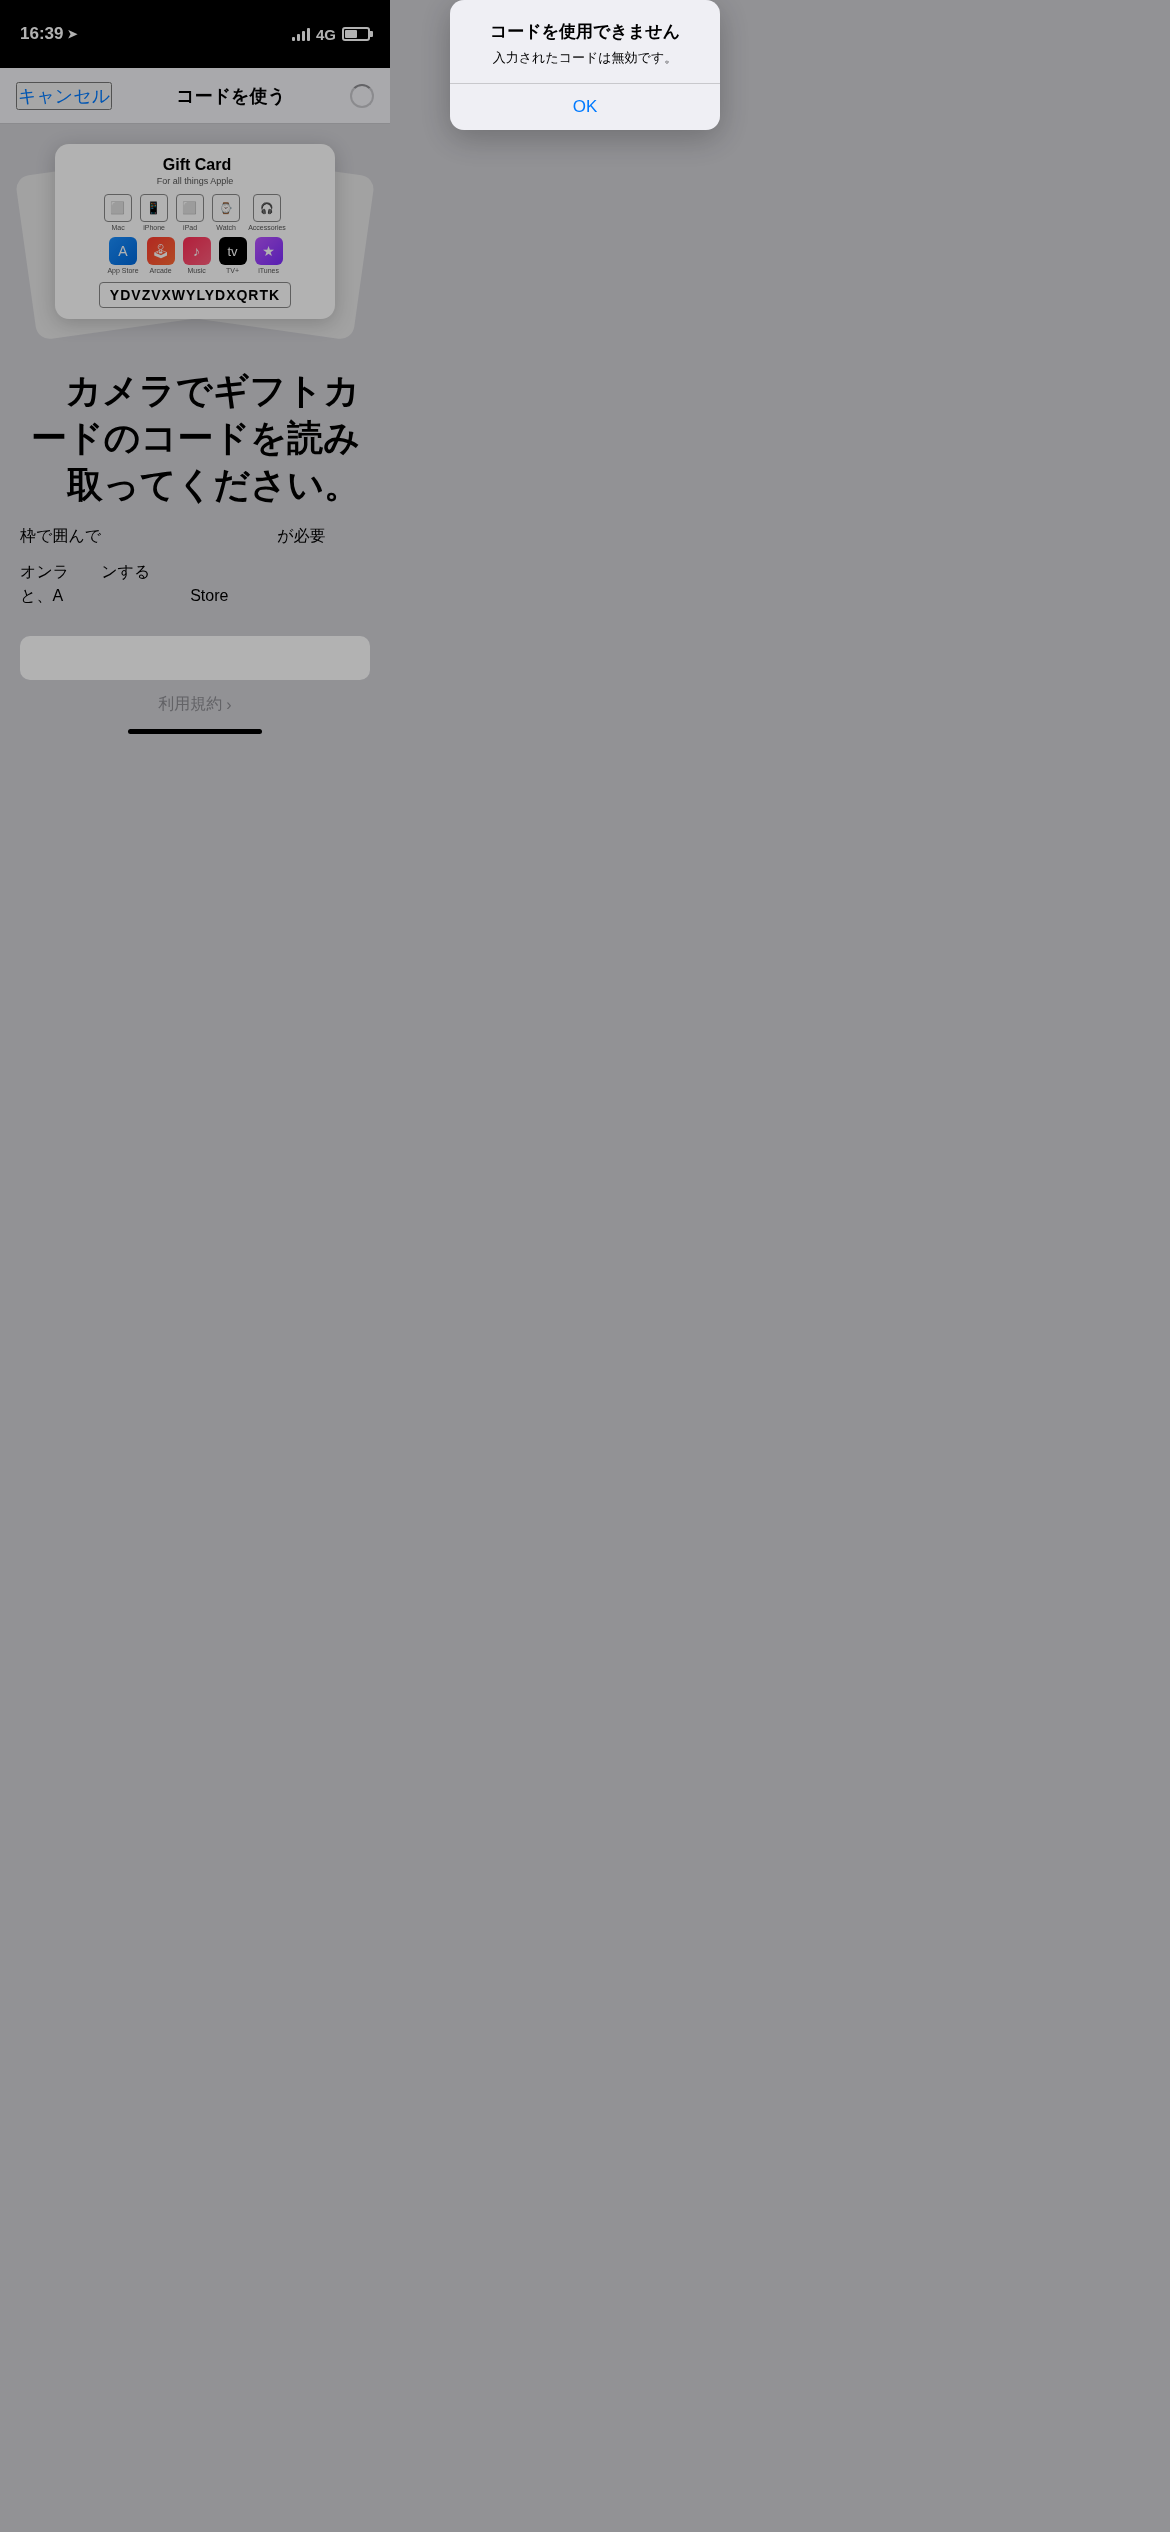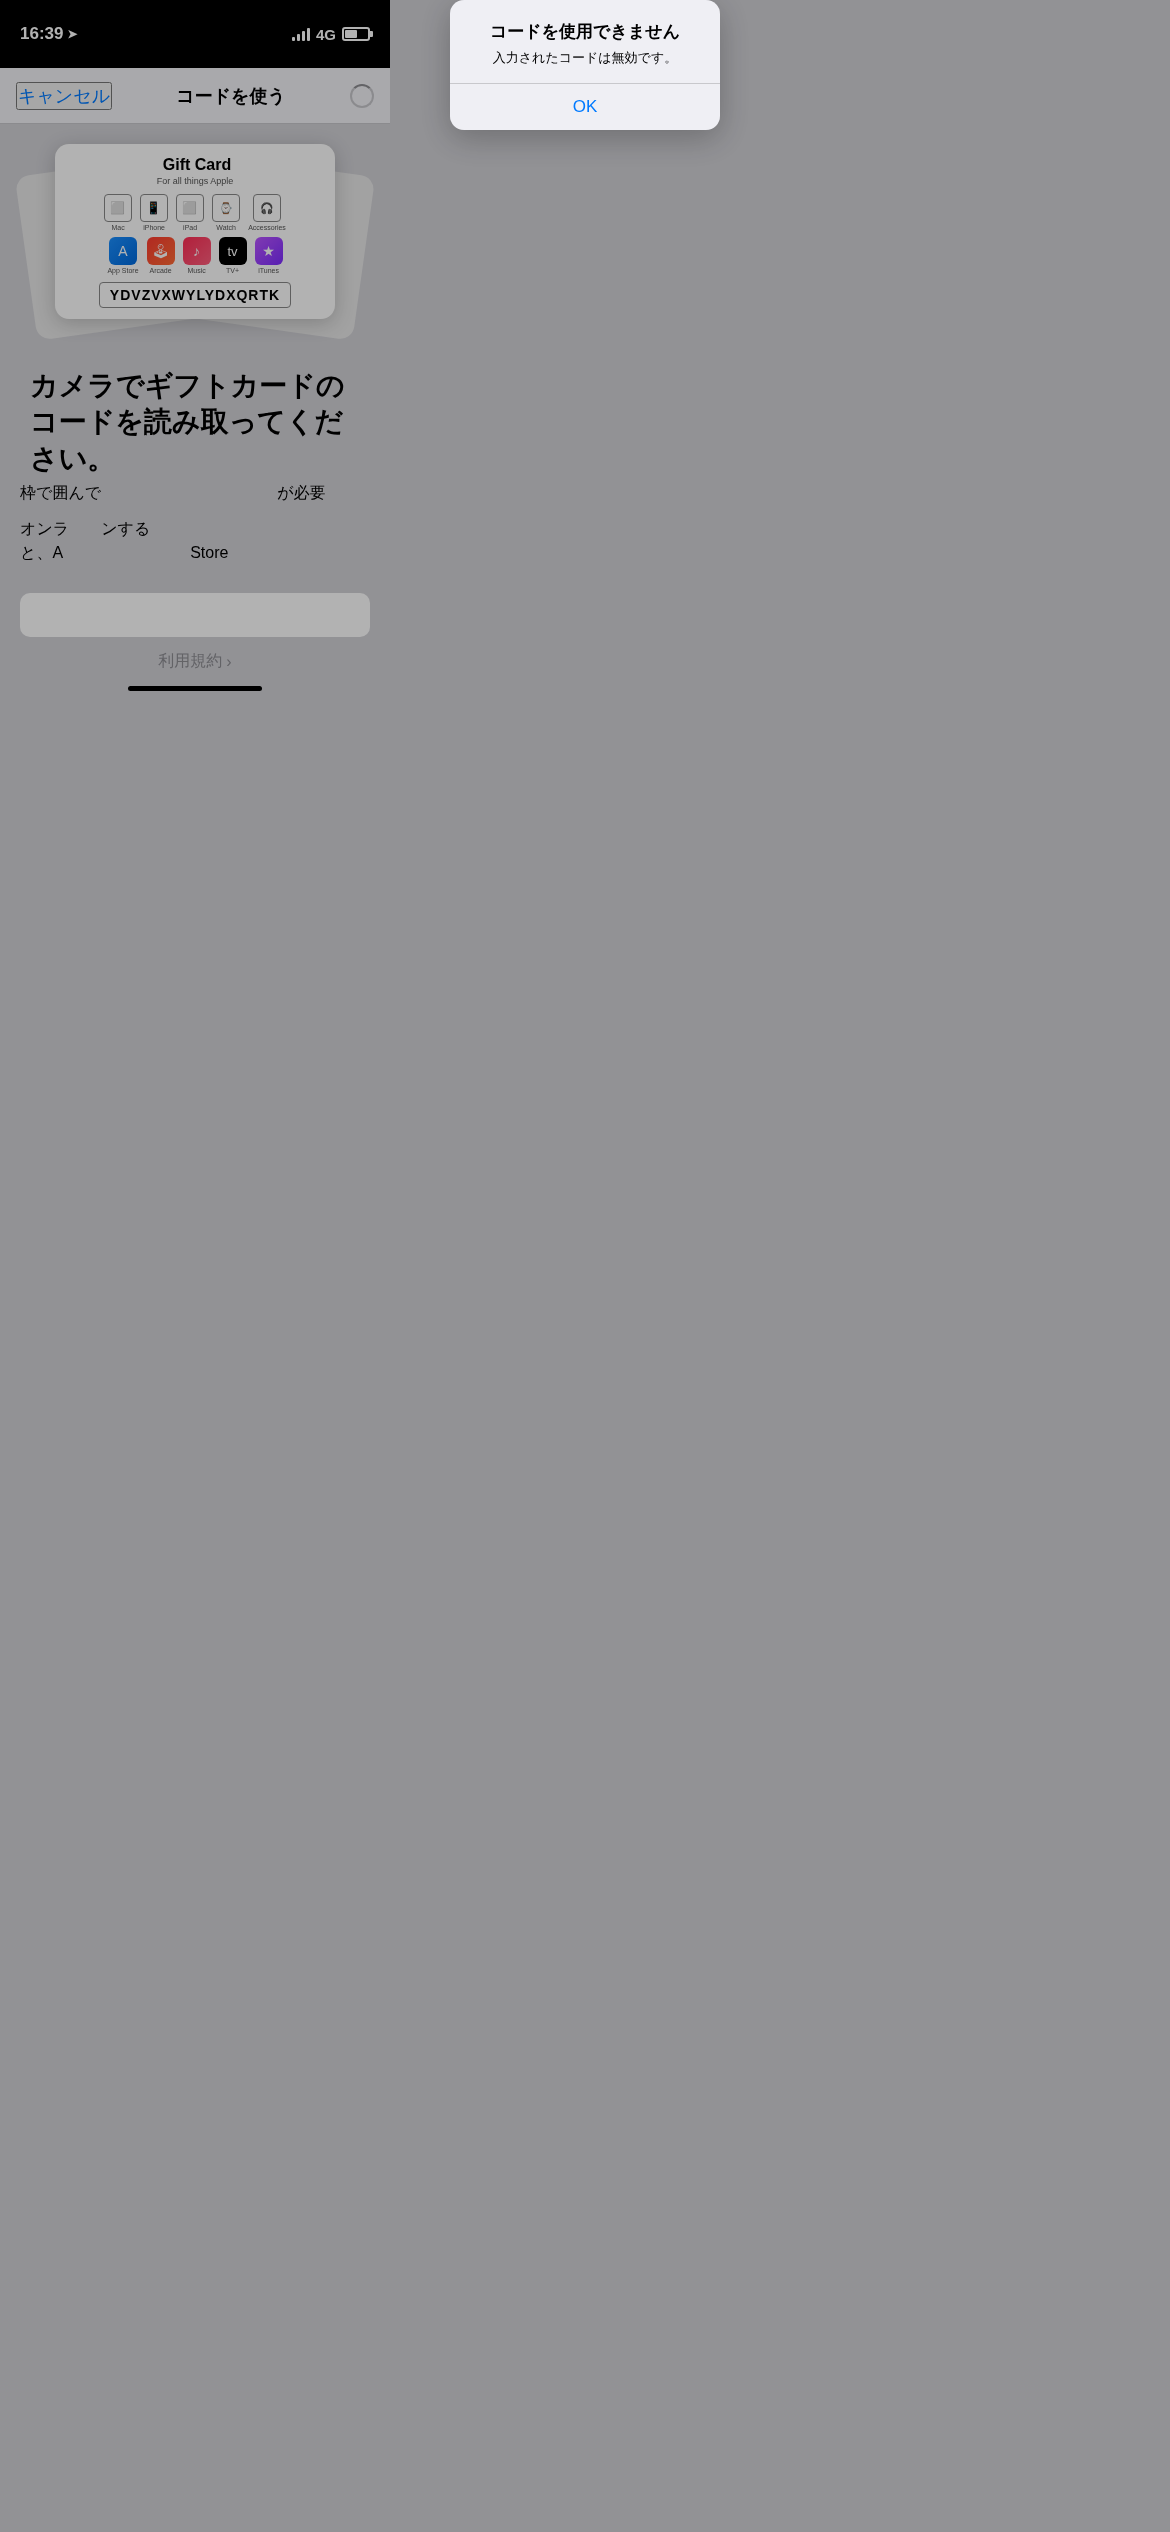--- a/index.html
+++ b/index.html
@@ -258,26 +258,26 @@
       border-radius: 4px;
       padding: 4px 10px;
       font-size: 14px;
       font-weight: 600;
       color: #000;
       letter-spacing: 1px;
     }
 
     
     .scan-heading {
-      font-size: 28px;
+      font-size: 36px;
       font-weight: 700;
       color: #000;
-      text-align: left;
+      text-align: right;
       line-height: 1.3;
-      margin-bottom: 4px;
+      margin-bottom: 16px;
       padding: 0 10px;
     }
 
     
     .body-text-row {
       width: 100%;
       font-size: 16px;
       color: #000;
       line-height: 1.5;
       margin-bottom: 12px;

